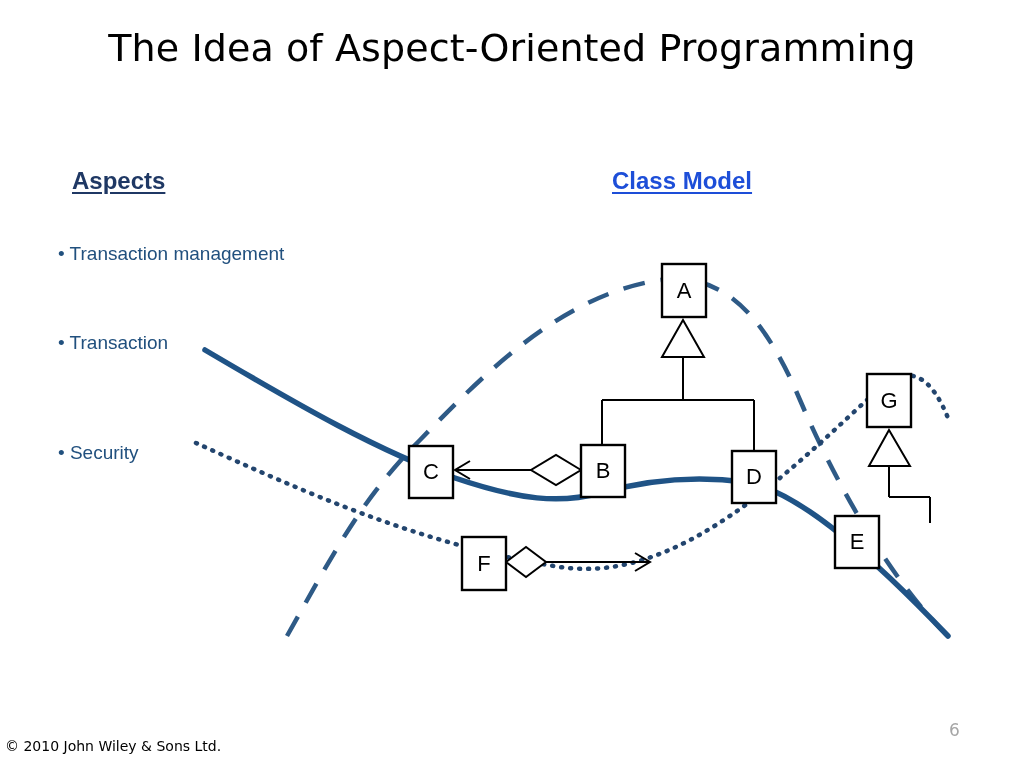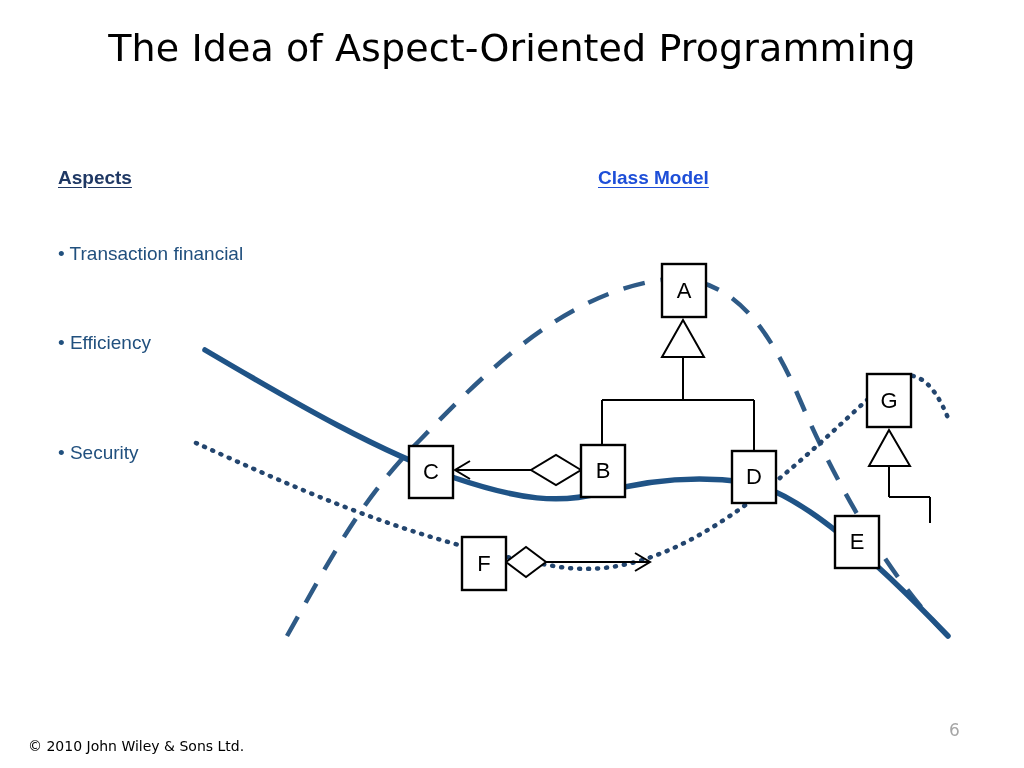--- a/index.html
+++ b/index.html
@@ -34,26 +34,27 @@
     font-size: 38px;
     font-weight: 400;
     color: #000000;
     letter-spacing: 0.1px;
     font-family: "DejaVu Sans", sans-serif;
   }
 
   
   .col-heading {
     position: absolute;
-    font-size: 19px;
+    font-size: 24px;
     font-weight: bold;
     text-decoration: underline;
     text-underline-offset: 3px;
     font-family: "Liberation Sans", sans-serif;
     white-space: nowrap;
+    margin-left: 14px;
   }
   #aspects-heading {
     left: 58px;
     top: 167px;
     color: #1F3864;
   }
   #classmodel-heading {
     left: 598px;
     top: 167px;
     color: #1d4ed8;
@@ -124,21 +125,21 @@
     stroke: #23456E;
     stroke-width: 4.5;
     fill: none;
     stroke-dasharray: 1 8;
     stroke-linecap: round;
   }
 
   
   #footer-copyright {
     position: absolute;
-    left: 28px;
+    left: 5px;
     top: 738px;
     font-size: 14px;
     color: #000000;
     font-family: "DejaVu Sans", sans-serif;
     white-space: nowrap;
   }
   #page-number {
     position: absolute;
     left: 949px;
     top: 720px;
@@ -150,22 +151,22 @@
 </head>
 <body>
 
 <div id="slide">
 
   <div id="slide-title">The Idea of Aspect-Oriented Programming</div>
 
   <div class="col-heading" id="aspects-heading">Aspects</div>
   <div class="col-heading" id="classmodel-heading">Class Model</div>
 
-  <div class="aspect-item" id="aspect-0">• Transaction financial</div>
-  <div class="aspect-item" id="aspect-1">• Efficiency</div>
+  <div class="aspect-item" id="aspect-0">• Transaction management</div>
+  <div class="aspect-item" id="aspect-1">• Transaction</div>
   <div class="aspect-item" id="aspect-2">• Security</div>
 
   <svg id="diagram-svg" viewBox="0 0 1024 768">
 
     <path class="aspect-curve-dashed" d="M 287 636 C 330 560 360 500 420 440 C 480 378 560 295 660 280 C 720 272 762 310 800 400 C 835 482 890 580 948 636"></path>
 
     <path class="aspect-curve-dotted" d="M 196 443 C 300 490 420 545 560 567 C 680 585 790 470 880 388 C 910 362 932 378 948 418"></path>
 
     <path class="aspect-curve-solid" d="M 205 350 C 300 406 380 452 455 478 C 520 500 560 504 600 493 C 650 479 700 476 745 482 C 800 490 880 565 948 636"></path>
 

